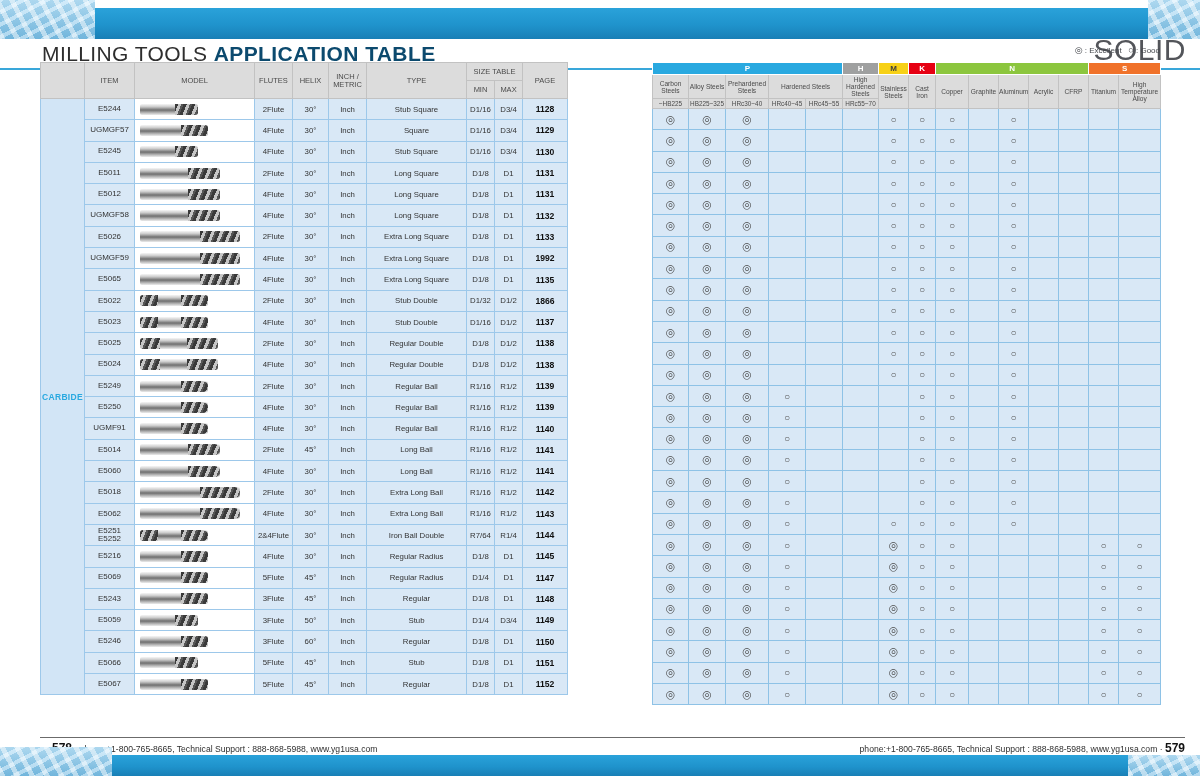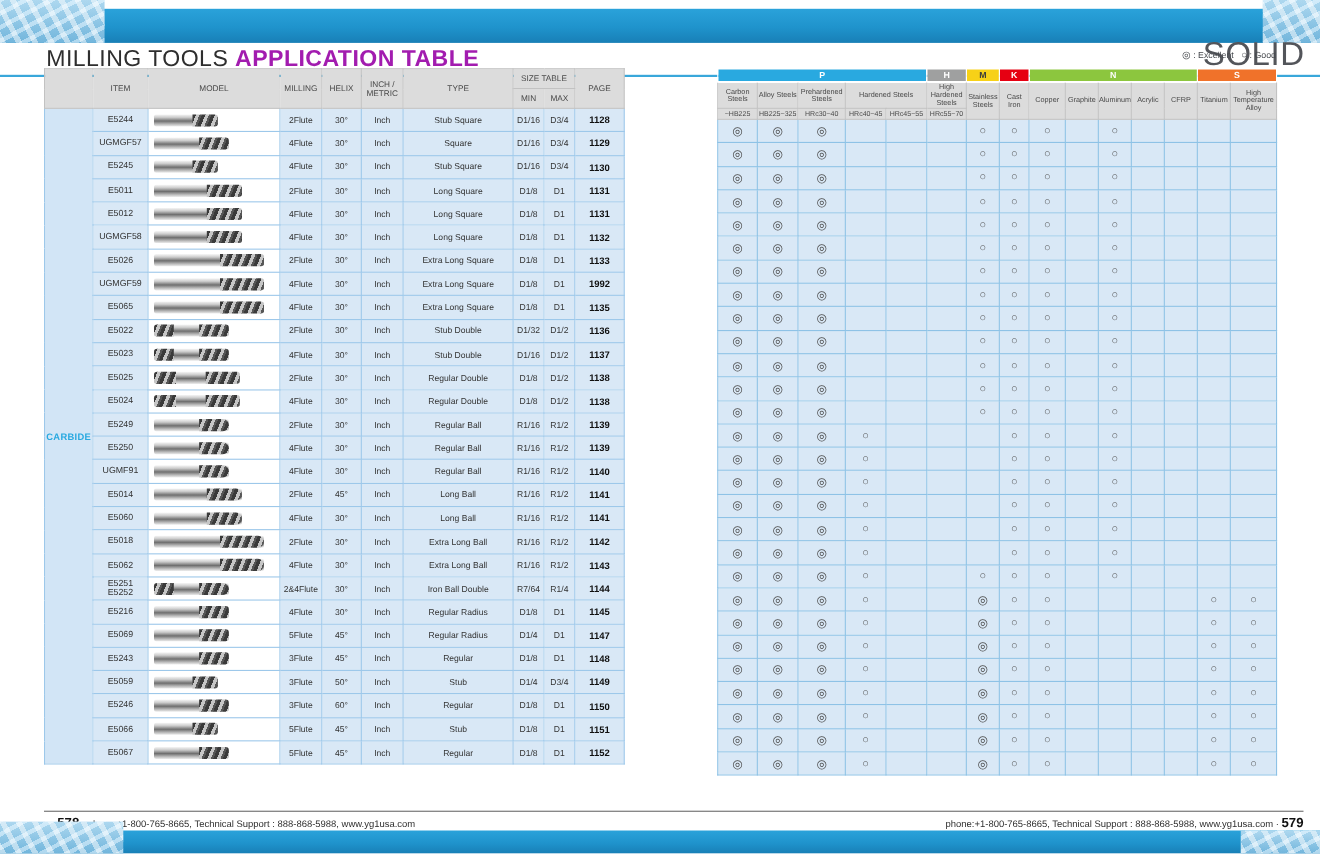--- a/index.html
+++ b/index.html
@@ -14,21 +14,21 @@
       repeating-linear-gradient(62deg, rgba(255,255,255,.50) 0 5px, rgba(255,255,255,0) 5px 13px),
       repeating-linear-gradient(-28deg, rgba(225,243,255,.55) 0 4px, rgba(120,185,225,.25) 4px 11px),
       linear-gradient(180deg,#bfe2f4,#6fb4da);}
   .photo.tl{left:0;top:0;width:95px;height:39px;}
   .photo.tr{right:0;top:0;width:52px;height:39px;}
   .photo.bl{left:0;top:747px;width:112px;height:29px;}
   .photo.br{right:0;top:755px;width:72px;height:21px;}
 
   
   .page-title{position:absolute;left:42px;top:42px;font-size:21px;color:#2e2e2e;letter-spacing:.4px;white-space:nowrap;}
-  .page-title b{color:#a21caf;}
+  .page-title b{color:#0c4a6e;}
   .series{position:absolute;right:14px;top:33px;font-size:30px;color:#53555a;letter-spacing:.5px;}
   .title-rule{position:absolute;left:0;right:0;top:68px;height:2px;background:#39a7da;}
 
   .legend{position:absolute;right:40px;top:45px;font-size:8px;color:#45484d;white-space:nowrap;}
   .legend .sym{font-size:9px;}
 
   
   table.grid{border-collapse:collapse;table-layout:fixed;}
   table.grid th,table.grid td{border:1px solid #9dc8ea;padding:0;text-align:center;vertical-align:middle;
       font-size:7.8px;color:#333;overflow:hidden;box-sizing:border-box;}
@@ -101,21 +101,21 @@
           <col style="width:100px">
           <col style="width:28px">
         <col style="width:28px">
           <col style="width:45px">
       </colgroup>
       <thead>
         <tr>
           <th rowspan="2"></th>
           <th rowspan="2">ITEM</th>
           <th rowspan="2">MODEL</th>
-          <th rowspan="2">MILLING</th>
+          <th rowspan="2">FLUTES</th>
           <th rowspan="2">HELIX</th>
           <th rowspan="2" class="pre">INCH /
 METRIC</th>
           <th rowspan="2">TYPE</th>
           <th colspan="2">SIZE TABLE</th>
           <th rowspan="2">PAGE</th>
         </tr>
         <tr>
           <th>MIN</th>
           <th>MAX</th>
@@ -265,21 +265,21 @@
                 <span class="flute"></span>
                 <span class="flute left"></span>
               </div>
             </td>
             <td>2Flute</td>
             <td>30°</td>
             <td>Inch</td>
             <td>Stub Double</td>
             <td>D1/32</td>
             <td>D1/2</td>
-            <td class="pagecell">1136</td>
+            <td class="pagecell">1866</td>
           </tr>
           <tr>
             <td class="itemcell">E5023</td>
             <td class="modelcell">
               <div class="tool" style="width: 68px;">
                 <span class="flute"></span>
                 <span class="flute left"></span>
               </div>
             </td>
             <td>4Flute</td>

